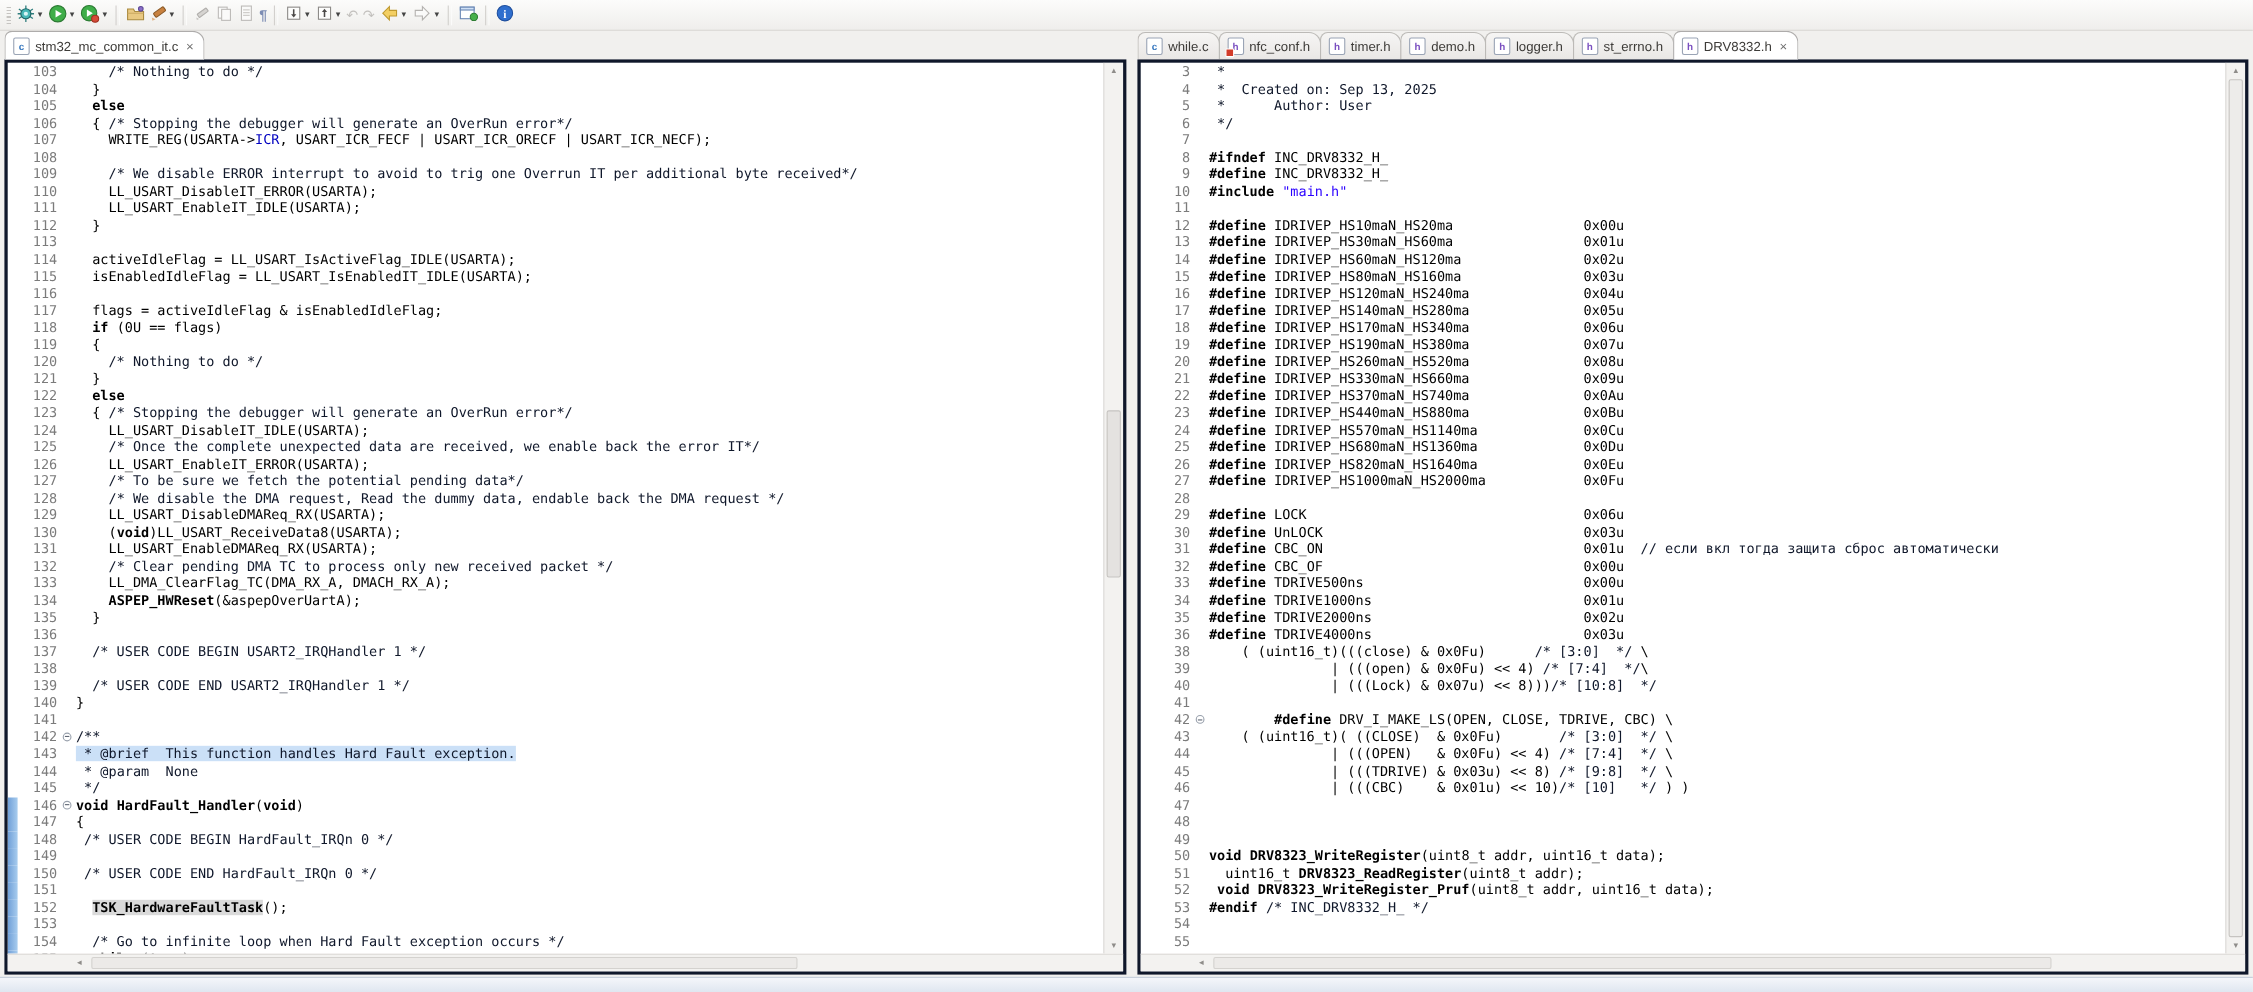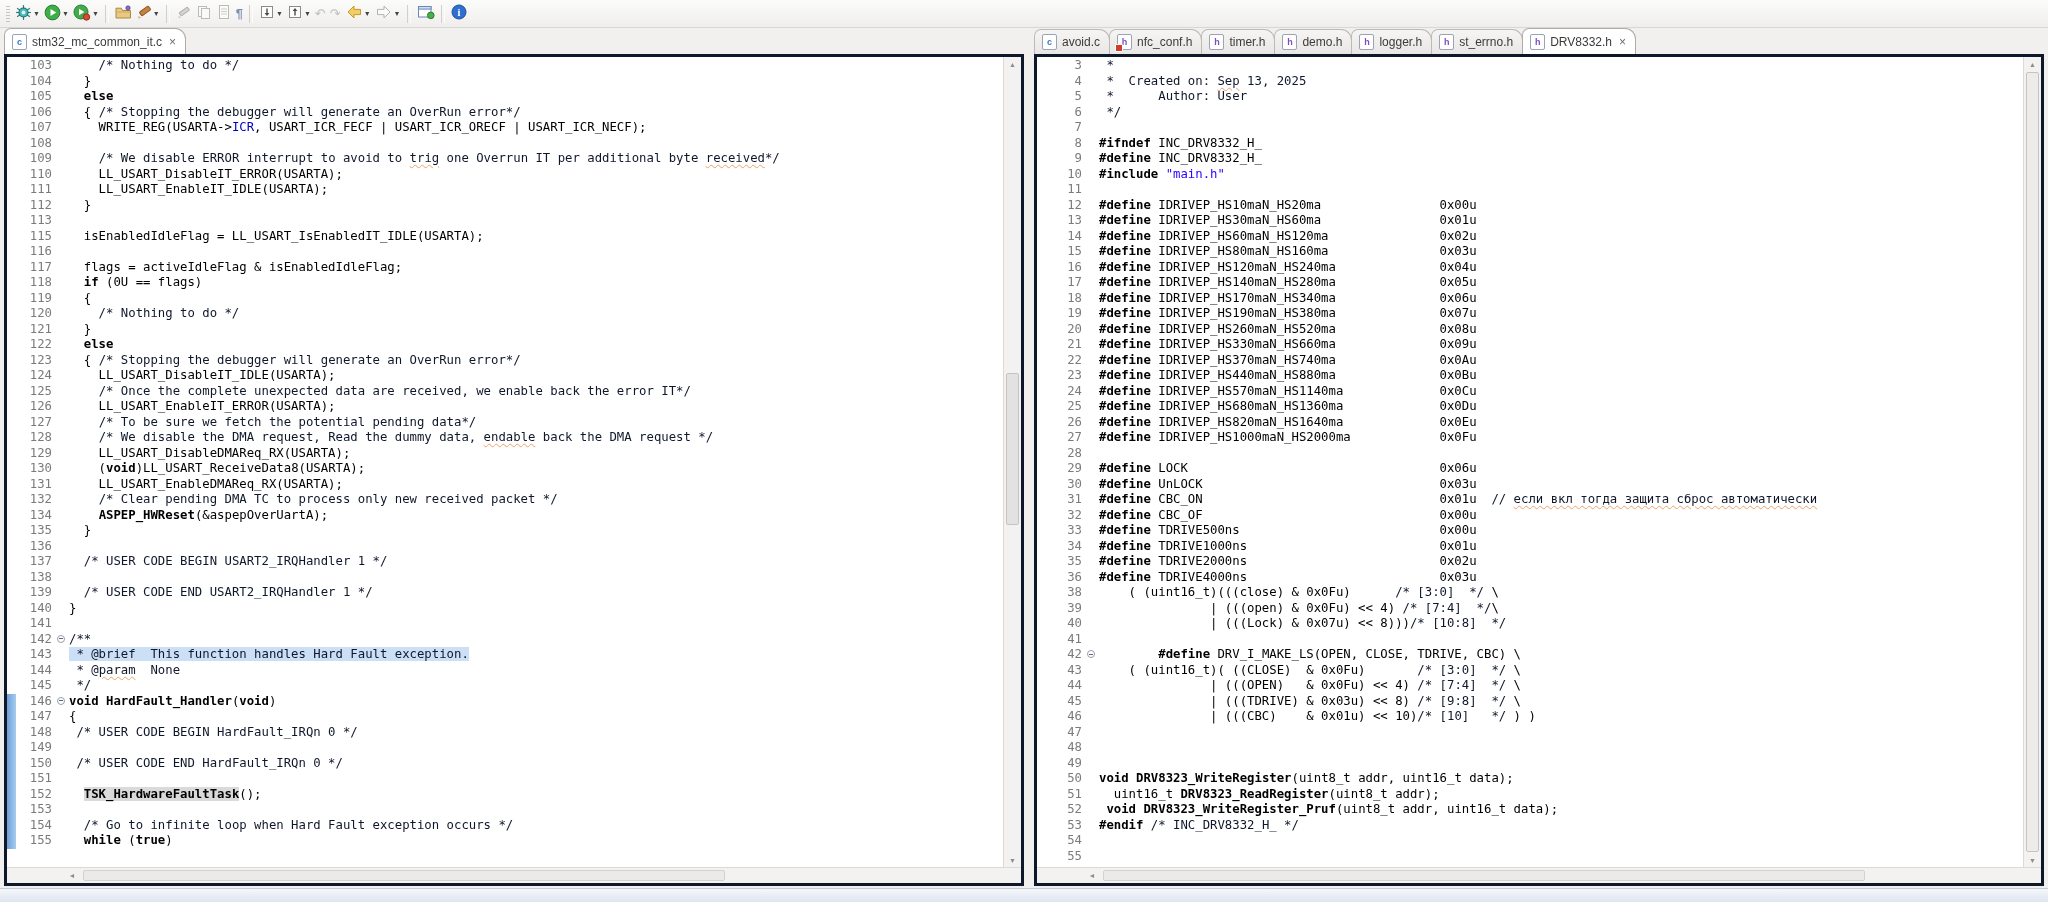--- a/index.html
+++ b/index.html
@@ -38,21 +38,21 @@
   .foldcol{flex:0 0 13px;position:relative}
   .foldmark{position:absolute;top:3px;left:1px;width:8px;height:8px;border:1px solid #98a0ac;border-radius:50%;background:#fff;box-sizing:border-box}
   .foldmark::after{content:"";position:absolute;left:1px;right:1px;top:2.5px;height:1px;background:#5f6774}
   .codetext{flex:1;color:#000}
 
   .k{color:#000000;font-weight:bold}
   .c{color:#0f172a}
   .s{color:#2a00ff}
   .f{color:#0000c0}
   .b{font-weight:bold}
-  .w{text-decoration:underline;text-decoration-style:wavy;text-decoration-color:#eda268;text-decoration-thickness:1px;text-underline-offset:2px}
+  .w{text-decoration-style:wavy;text-decoration-color:#eda268;text-decoration-thickness:1px;text-underline-offset:2px}
   .sel{background:#cbe0f7}
   .occ{background:#dadada}
 
   
   .vscroll{width:17px;background:#f3f2f0;border-left:1px solid #dcdad7;position:relative;flex:0 0 17px}
   .hscroll{height:15px;background:#f3f2f0;border-top:1px solid #dcdad7;position:relative}
   .sarrow{position:absolute;color:#8f8d8a;font-size:7px;display:flex;align-items:center;justify-content:center}
   .sarrow.v{left:0;right:0;height:14px}
   .sarrow.h{top:0;bottom:0;width:14px}
   .vthumb{position:absolute;left:2px;right:2px;border:1px solid #c6c4c1;background:#e4e2e0;border-radius:2px}
@@ -214,38 +214,40 @@
           <div class="row"><span class="ann"></span><span class="num">104</span><span class="foldcol"></span><span class="codetext"><span class="p">  }</span></span></div>
           <div class="row"><span class="ann"></span><span class="num">105</span><span class="foldcol"></span><span class="codetext"><span class="p">  </span><span class="k">else</span></span></div>
           <div class="row"><span class="ann"></span><span class="num">106</span><span class="foldcol"></span><span class="codetext"><span class="p">  { </span><span class="c">/* Stopping the debugger will generate an OverRun error*/</span></span></div>
           <div class="row"><span class="ann"></span><span class="num">107</span><span class="foldcol"></span><span class="codetext"><span class="p">    WRITE_REG(USARTA-&gt;</span><span class="f">ICR</span><span class="p">, USART_ICR_FECF | USART_ICR_ORECF | USART_ICR_NECF);</span></span></div>
           <div class="row"><span class="ann"></span><span class="num">108</span><span class="foldcol"></span><span class="codetext"></span></div>
           <div class="row"><span class="ann"></span><span class="num">109</span><span class="foldcol"></span><span class="codetext"><span class="p">    </span><span class="c">/* We disable ERROR interrupt to avoid to </span><span class="c w">trig</span><span class="c"> one Overrun IT per additional byte </span><span class="c w">received</span><span class="c">*/</span></span></div>
           <div class="row"><span class="ann"></span><span class="num">110</span><span class="foldcol"></span><span class="codetext"><span class="p">    LL_USART_DisableIT_ERROR(USARTA);</span></span></div>
           <div class="row"><span class="ann"></span><span class="num">111</span><span class="foldcol"></span><span class="codetext"><span class="p">    LL_USART_EnableIT_IDLE(USARTA);</span></span></div>
           <div class="row"><span class="ann"></span><span class="num">112</span><span class="foldcol"></span><span class="codetext"><span class="p">  }</span></span></div>
           <div class="row"><span class="ann"></span><span class="num">113</span><span class="foldcol"></span><span class="codetext"></span></div>
+          <div class="row"><span class="ann"></span><span class="num">114</span><span class="foldcol"></span><span class="codetext"><span class="p">  activeIdleFlag = LL_USART_IsActiveFlag_IDLE(USARTA);</span></span></div>
           <div class="row"><span class="ann"></span><span class="num">115</span><span class="foldcol"></span><span class="codetext"><span class="p">  isEnabledIdleFlag = LL_USART_IsEnabledIT_IDLE(USARTA);</span></span></div>
           <div class="row"><span class="ann"></span><span class="num">116</span><span class="foldcol"></span><span class="codetext"></span></div>
           <div class="row"><span class="ann"></span><span class="num">117</span><span class="foldcol"></span><span class="codetext"><span class="p">  flags = activeIdleFlag &amp; isEnabledIdleFlag;</span></span></div>
           <div class="row"><span class="ann"></span><span class="num">118</span><span class="foldcol"></span><span class="codetext"><span class="p">  </span><span class="k">if</span><span class="p"> (0U == flags)</span></span></div>
           <div class="row"><span class="ann"></span><span class="num">119</span><span class="foldcol"></span><span class="codetext"><span class="p">  {</span></span></div>
           <div class="row"><span class="ann"></span><span class="num">120</span><span class="foldcol"></span><span class="codetext"><span class="c">    /* Nothing to do */</span></span></div>
           <div class="row"><span class="ann"></span><span class="num">121</span><span class="foldcol"></span><span class="codetext"><span class="p">  }</span></span></div>
           <div class="row"><span class="ann"></span><span class="num">122</span><span class="foldcol"></span><span class="codetext"><span class="p">  </span><span class="k">else</span></span></div>
           <div class="row"><span class="ann"></span><span class="num">123</span><span class="foldcol"></span><span class="codetext"><span class="p">  { </span><span class="c">/* Stopping the debugger will generate an OverRun error*/</span></span></div>
           <div class="row"><span class="ann"></span><span class="num">124</span><span class="foldcol"></span><span class="codetext"><span class="p">    LL_USART_DisableIT_IDLE(USARTA);</span></span></div>
           <div class="row"><span class="ann"></span><span class="num">125</span><span class="foldcol"></span><span class="codetext"><span class="p">    </span><span class="c">/* Once the complete unexpected data are received, we enable back the error IT*/</span></span></div>
           <div class="row"><span class="ann"></span><span class="num">126</span><span class="foldcol"></span><span class="codetext"><span class="p">    LL_USART_EnableIT_ERROR(USARTA);</span></span></div>
           <div class="row"><span class="ann"></span><span class="num">127</span><span class="foldcol"></span><span class="codetext"><span class="p">    </span><span class="c">/* To be sure we fetch the potential pending data*/</span></span></div>
           <div class="row"><span class="ann"></span><span class="num">128</span><span class="foldcol"></span><span class="codetext"><span class="p">    </span><span class="c">/* We disable the DMA request, Read the dummy data, </span><span class="c w">endable</span><span class="c"> back the DMA request */</span></span></div>
           <div class="row"><span class="ann"></span><span class="num">129</span><span class="foldcol"></span><span class="codetext"><span class="p">    LL_USART_DisableDMAReq_RX(USARTA);</span></span></div>
           <div class="row"><span class="ann"></span><span class="num">130</span><span class="foldcol"></span><span class="codetext"><span class="p">    (</span><span class="k">void</span><span class="p">)LL_USART_ReceiveData8(USARTA);</span></span></div>
           <div class="row"><span class="ann"></span><span class="num">131</span><span class="foldcol"></span><span class="codetext"><span class="p">    LL_USART_EnableDMAReq_RX(USARTA);</span></span></div>
           <div class="row"><span class="ann"></span><span class="num">132</span><span class="foldcol"></span><span class="codetext"><span class="p">    </span><span class="c">/* Clear pending DMA TC to process only new received packet */</span></span></div>
+          <div class="row"><span class="ann"></span><span class="num">133</span><span class="foldcol"></span><span class="codetext"><span class="p">    LL_DMA_ClearFlag_TC(DMA_RX_A, DMACH_RX_A);</span></span></div>
           <div class="row"><span class="ann"></span><span class="num">134</span><span class="foldcol"></span><span class="codetext"><span class="p">    </span><span class="b">ASPEP_HWReset</span><span class="p">(&amp;aspepOverUartA);</span></span></div>
           <div class="row"><span class="ann"></span><span class="num">135</span><span class="foldcol"></span><span class="codetext"><span class="p">  }</span></span></div>
           <div class="row"><span class="ann"></span><span class="num">136</span><span class="foldcol"></span><span class="codetext"></span></div>
           <div class="row"><span class="ann"></span><span class="num">137</span><span class="foldcol"></span><span class="codetext"><span class="p">  </span><span class="c">/* USER CODE BEGIN USART2_IRQHandler 1 */</span></span></div>
           <div class="row"><span class="ann"></span><span class="num">138</span><span class="foldcol"></span><span class="codetext"></span></div>
           <div class="row"><span class="ann"></span><span class="num">139</span><span class="foldcol"></span><span class="codetext"><span class="p">  </span><span class="c">/* USER CODE END USART2_IRQHandler 1 */</span></span></div>
           <div class="row"><span class="ann"></span><span class="num">140</span><span class="foldcol"></span><span class="codetext"><span class="p">}</span></span></div>
           <div class="row"><span class="ann"></span><span class="num">141</span><span class="foldcol"></span><span class="codetext"></span></div>
           <div class="row"><span class="ann"></span><span class="num">142</span><span class="foldcol"><span class="foldmark"></span></span><span class="codetext"><span class="c">/**</span></span></div>
           <div class="row"><span class="ann"></span><span class="num">143</span><span class="foldcol"></span><span class="codetext"><span class="c sel"> * @brief  This function handles Hard Fault exception.</span></span></div>
@@ -272,21 +274,21 @@
       <span class="sarrow h" style="left:58px">◄</span>
       <span class="hthumb" style="left:76px;width:640px"></span>
     </div>
   </div>
 </div>
 
 <div class="pane right">
   <div class="tabbar">
       <div class="tab">
         <span class="fic ic-c">c</span>
-        <span>avoid.c</span>
+        <span>while.c</span>
       </div>
       <div class="tab">
         <span class="fic ic-h err">h</span>
         <span>nfc_conf.h</span>
       </div>
       <div class="tab">
         <span class="fic ic-h">h</span>
         <span>timer.h</span>
       </div>
       <div class="tab">

